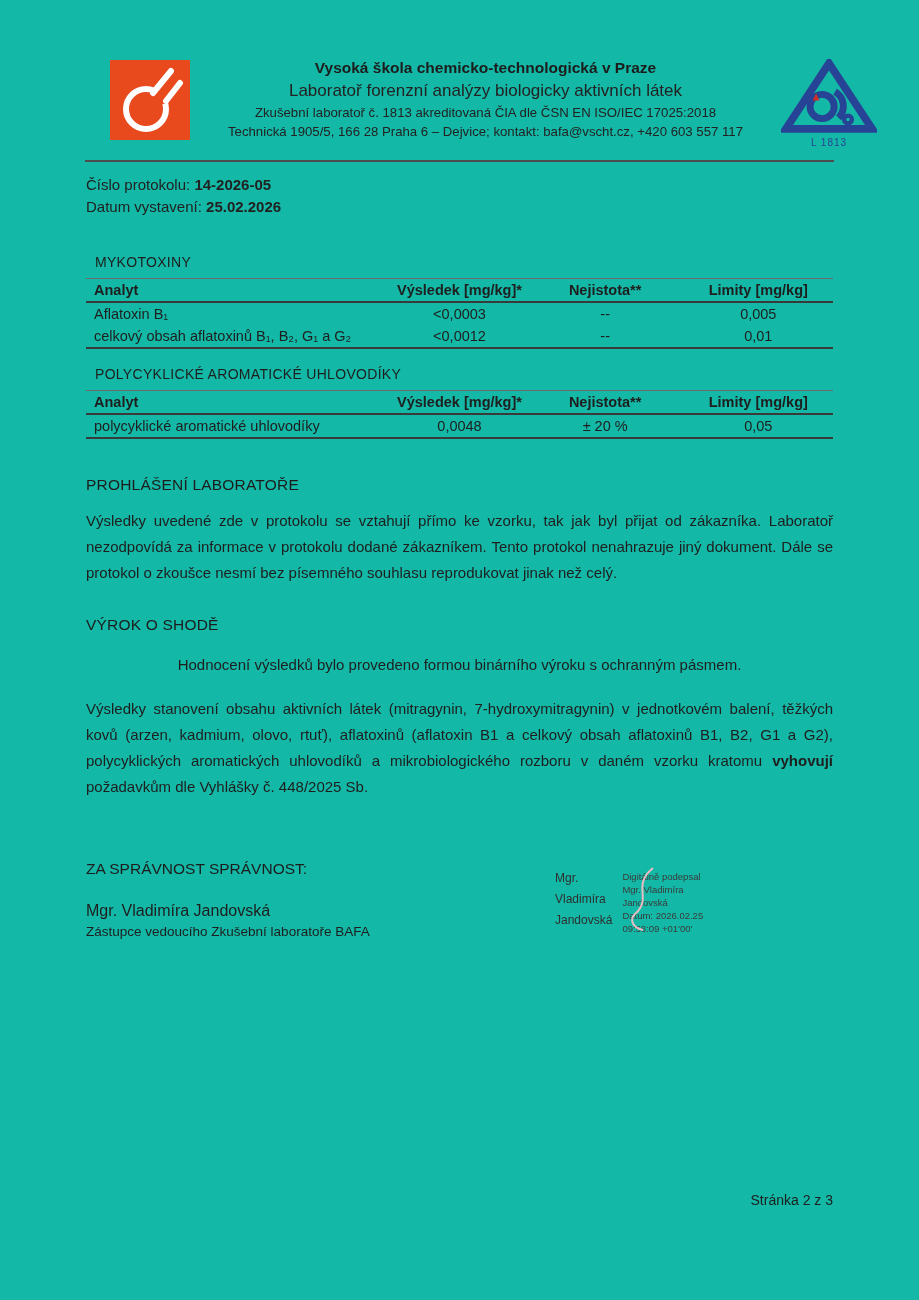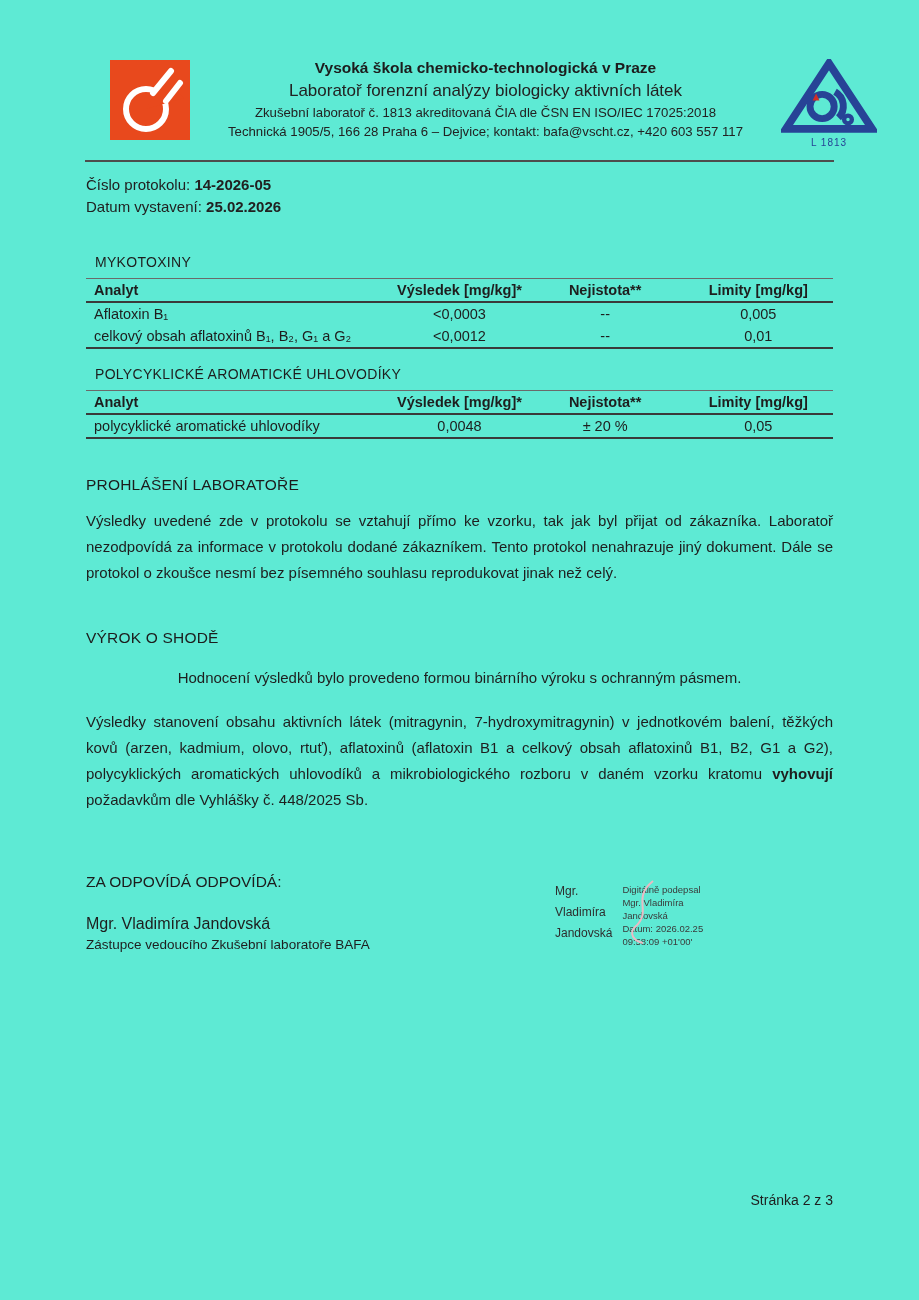--- a/index.html
+++ b/index.html
@@ -3,21 +3,21 @@
 <meta charset="utf-8">
 <style>
   * { margin: 0; padding: 0; box-sizing: border-box; }
   html, body { background: #ffffff; }
   body { font-family: "Liberation Sans", "DejaVu Sans", sans-serif; color: #212121; }
 
   .page {
     position: relative;
     width: 919px;
     height: 1300px;
-    background: #5eead4;
+    background: #14b8a6;
     margin: 0 auto;
     overflow: hidden;
   }
 
   
   .doc-header {
     display: flex;
     align-items: flex-start;
     padding: 57px 42px 0 110px;
   }
@@ -65,21 +65,21 @@
   table.results td { text-align: center; padding: 3px 4px; height: 23px; }
   table.results th.c1, table.results td.c1 { text-align: left; padding-left: 8px; }
   .w1 { width: 41%; } .w2 { width: 18%; } .w3 { width: 21%; } .w4 { width: 20%; }
 
   .heading {
     margin-top: 37px;
     font-size: 15.5px;
     letter-spacing: 0.2px;
     color: #1c1c1c;
   }
-  .heading.tight { margin-top: 43px; }
+  .heading.tight { margin-top: 30px; }
 
   .para {
     margin-top: 14px;
     font-size: 15px;
     line-height: 26px;
     text-align: justify;
     color: #1e1e1e;
   }
   .para.intro { margin-top: 18px; text-align: center; }
   .para.verdict { margin-top: 18px; }
@@ -225,21 +225,21 @@
 
     <div class="heading">PROHLÁŠENÍ LABORATOŘE</div>
     <p class="para">Výsledky uvedené zde v protokolu se vztahují přímo ke vzorku, tak jak byl přijat od zákazníka. Laboratoř nezodpovídá za informace v protokolu dodané zákazníkem. Tento protokol nenahrazuje jiný dokument. Dále se protokol o zkoušce nesmí bez písemného souhlasu reprodukovat jinak než celý.</p>
 
     <div class="heading tight">VÝROK O SHODĚ</div>
     <p class="para intro">Hodnocení výsledků bylo provedeno formou binárního výroku s ochranným pásmem.</p>
     <p class="para verdict"><span>Výsledky stanovení obsahu aktivních látek (mitragynin, 7-hydroxymitragynin) v jednotkovém balení, těžkých kovů (arzen, kadmium, olovo, rtuť), aflatoxinů (aflatoxin B1 a celkový obsah aflatoxinů B1, B2, G1 a G2), polycyklických aromatických uhlovodíků a mikrobiologického rozboru v daném vzorku kratomu </span><span class="b">vyhovují</span><span> požadavkům dle Vyhlášky č. 448/2025 Sb.</span></p>
 
     <div class="signature-row">
       <div class="sig-left">
-        <div class="sig-heading">ZA ODPOVÍDÁ ODPOVÍDÁ:</div>
+        <div class="sig-heading">ZA SPRÁVNOST SPRÁVNOST:</div>
         <div class="sig-name">Mgr. Vladimíra Jandovská</div>
         <div class="sig-role">Zástupce vedoucího Zkušební laboratoře BAFA</div>
       </div>
 
       <div class="digital-sig">
         <svg class="squiggle" width="40" height="70" viewBox="0 0 40 70" aria-hidden="true">
           <path d="M30 4 C 8 22, 30 34, 12 50 C 6 56, 10 64, 20 66" fill="none" stroke="#e9bcc4" stroke-width="2"></path>
         </svg>
         <div class="dsig-name">Mgr.
 Vladimíra

